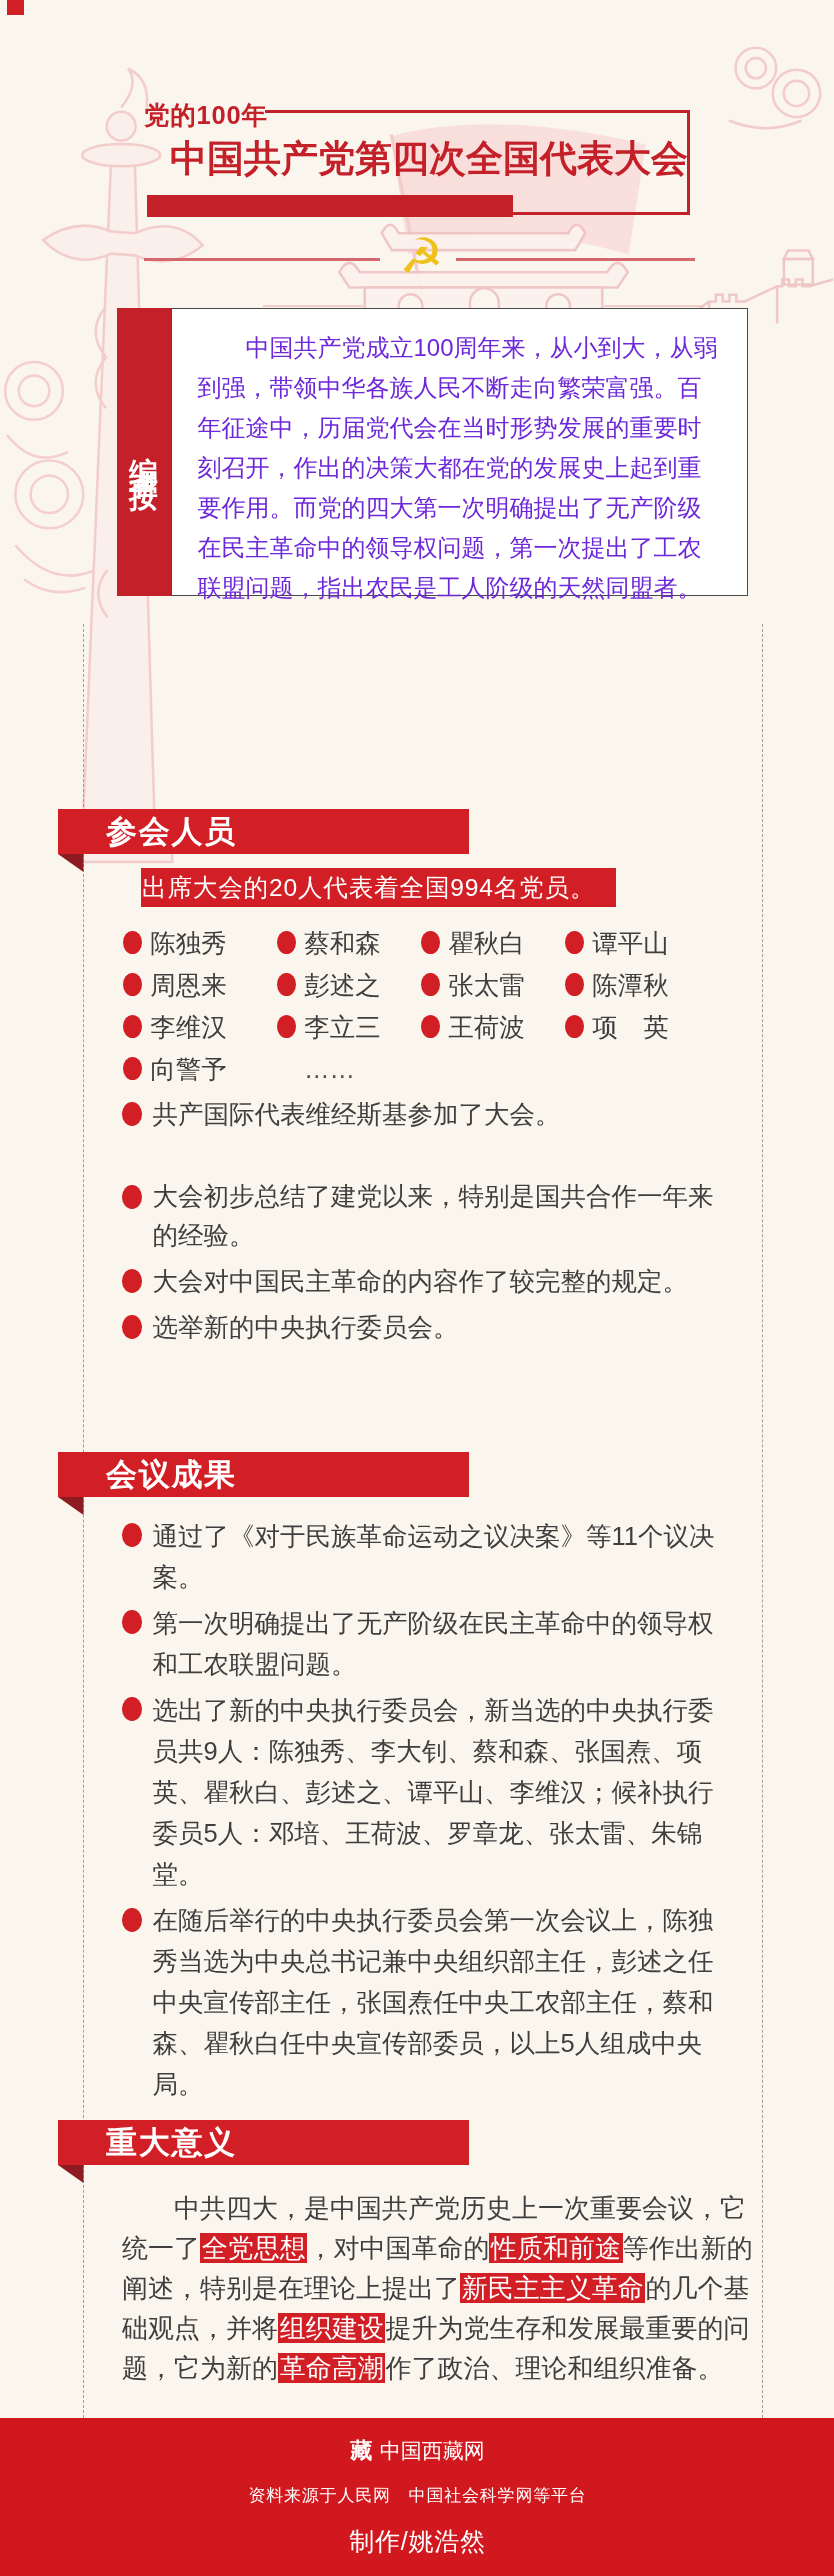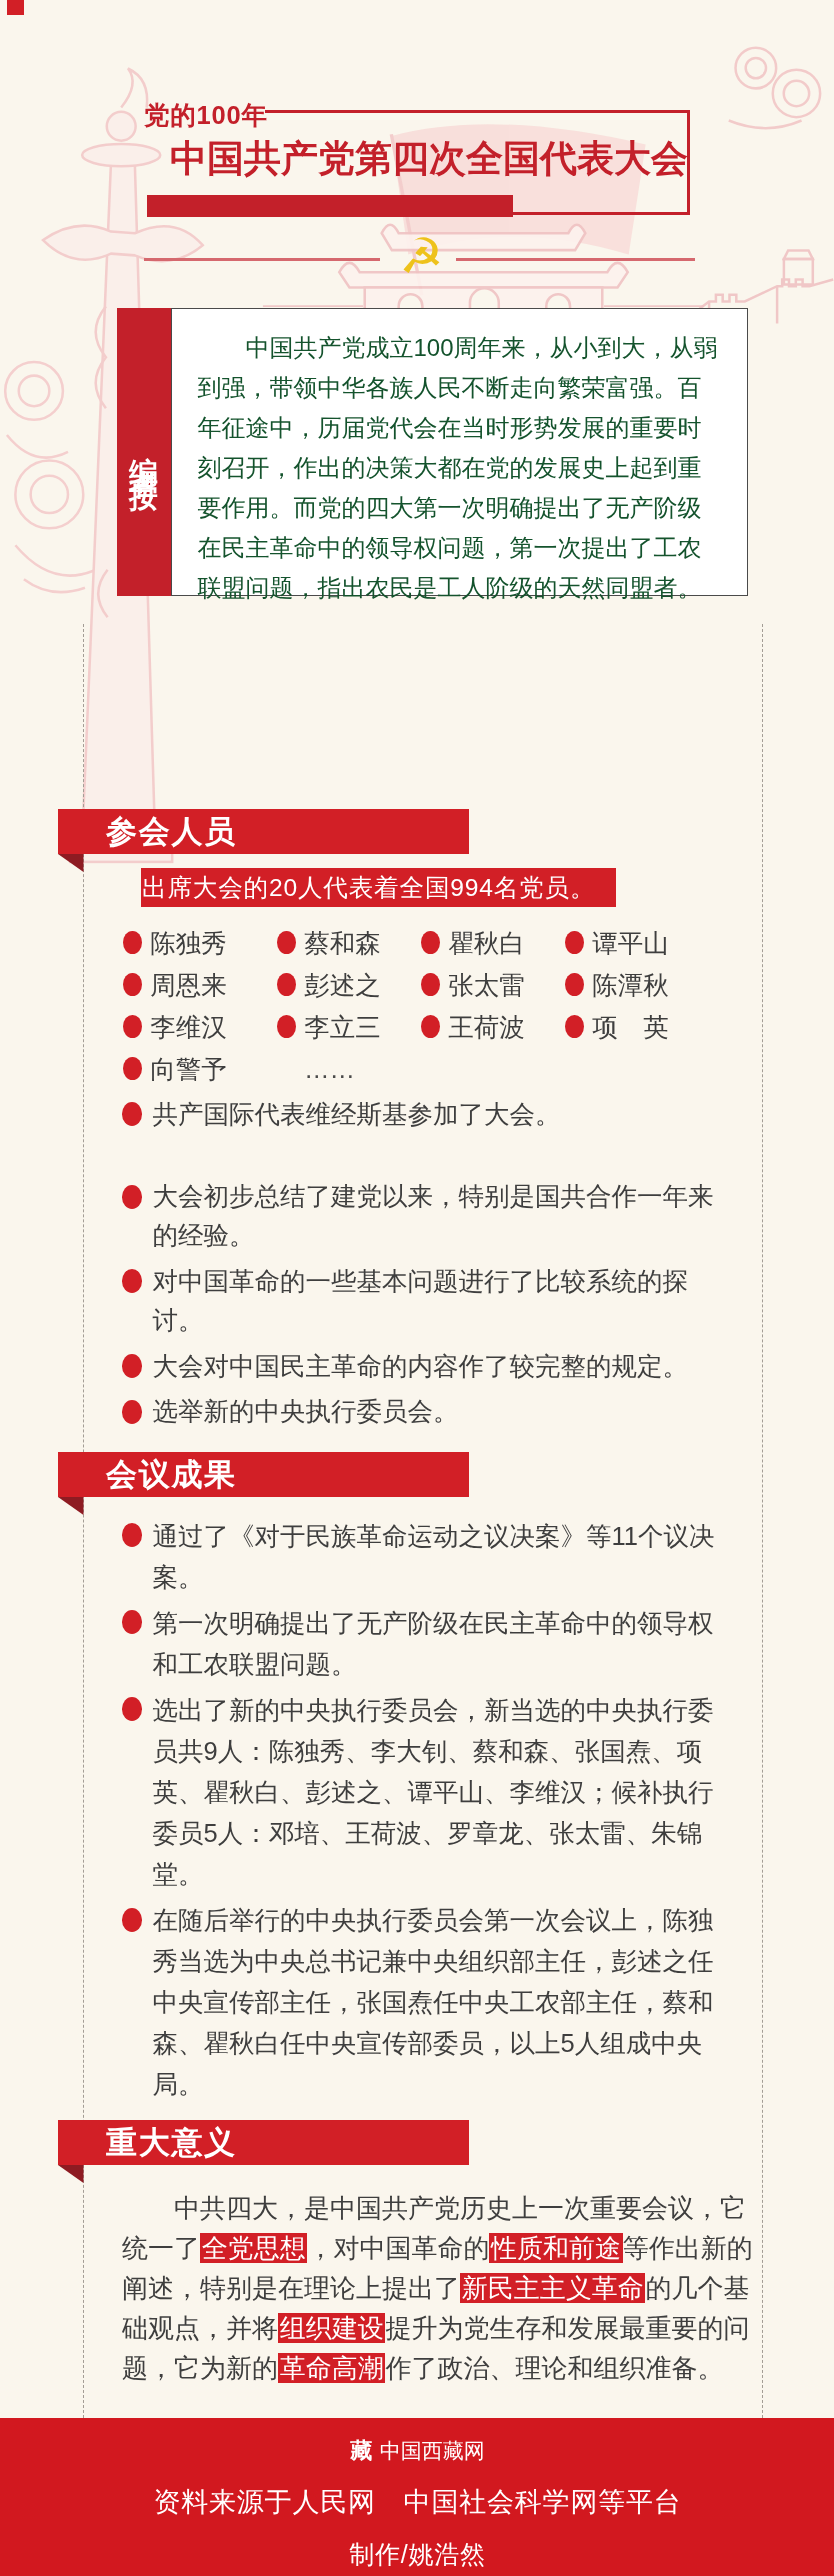--- a/index.html
+++ b/index.html
@@ -32,21 +32,21 @@
   .divider-line{position:absolute;top:258px;height:2.5px;background:#d5686e;z-index:2;}
   .divider-line.l{left:144px;width:236px;}
   .divider-line.r{left:456px;width:239px;}
   .emblem{position:absolute;left:389px;top:229px;width:65px;text-align:center;font-size:49px;line-height:54px;color:var(--gold);z-index:2;}
 
   
   .editor-note{position:absolute;left:117px;top:308px;display:flex;z-index:2;}
   .note-side{width:54px;height:288px;background:var(--red-deep);display:flex;align-items:center;justify-content:center;}
   .note-side span{writing-mode:vertical-rl;text-orientation:upright;color:#fff;font-size:29px;font-weight:bold;letter-spacing:12px;}
   .note-box{width:577px;height:288px;background:#fff;border:1.7px solid #4a4a4a;padding:18.7px 25.5px;}
-  .note-box p{font-size:24px;line-height:40px;color:#14532d;text-indent:2em;}
+  .note-box p{font-size:24px;line-height:40px;color:#6d28d9;text-indent:2em;}
 
   
   .dash-v{position:absolute;top:624px;height:1794px;width:0;border-left:1.7px dashed var(--dash);z-index:1;}
   .dash-v.left{left:83px;} .dash-v.right{left:762px;}
 
   
   .section{position:absolute;left:58px;width:705px;z-index:2;}
   .s1{top:654px;} .s2{top:809px;} .s3{top:1151px;} .s4{top:1452px;} .s5{top:2120px;}
   .ribbon{position:relative;width:411px;height:45px;background:var(--red);color:#fff;
           font-size:31px;font-weight:bold;line-height:45px;padding-left:48px;letter-spacing:1.7px;}
@@ -73,21 +73,21 @@
   .results-list .bullet{margin-bottom:5.1px;}
   .results-list .btext{line-height:41px;}
 
   .sig-para{margin:23px 0 0 64px;width:635px;font-size:26px;line-height:40px;color:var(--ink);text-indent:2em;}
   .hl{background:var(--red);color:#fff;padding:0 1.7px;}
 
   
   .footer{position:absolute;left:0;top:2418px;width:835px;height:158px;background:#d2181f;color:#fff;text-align:center;z-index:3;}
   .f-brand{padding-top:18.7px;display:flex;justify-content:center;align-items:center;gap:7.6px;font-size:21px;}
   .logo-mark{display:inline-block;font-size:22px;font-weight:bold;line-height:24px;}
-  .f-src{margin-top:19.5px;font-size:27px;letter-spacing:0.8px;}
+  .f-src{margin-top:19.5px;font-size:17px;letter-spacing:0.8px;}
   .f-credit{margin-top:18px;font-size:25px;letter-spacing:0.8px;}
 </style>
 </head>
 <body>
 
 <div id="page">
 
   <div class="corner-accent"></div>
 
   <svg class="deco" style="left:25.5px;top:25.5px" width="187" height="841" viewBox="0 0 220 990">
@@ -245,24 +245,20 @@
   </div>
 
   <div class="section s3">
     <div class="agenda-list">
       <div class="bullet">
           <span class="dot"></span>
           <span class="btext">大会初步总结了建党以来，特别是国共合作一年来的经验。</span>
         </div>
       <div class="bullet">
           <span class="dot"></span>
-          <span class="btext">对中国革命的一些基本问题进行了比较系统的探讨。</span>
-        </div>
-      <div class="bullet">
-          <span class="dot"></span>
           <span class="btext">大会对中国民主革命的内容作了较完整的规定。</span>
         </div>
       <div class="bullet">
           <span class="dot"></span>
           <span class="btext">选举新的中央执行委员会。</span>
         </div>
     </div>
   </div>
 
   <div class="section s4 results">

